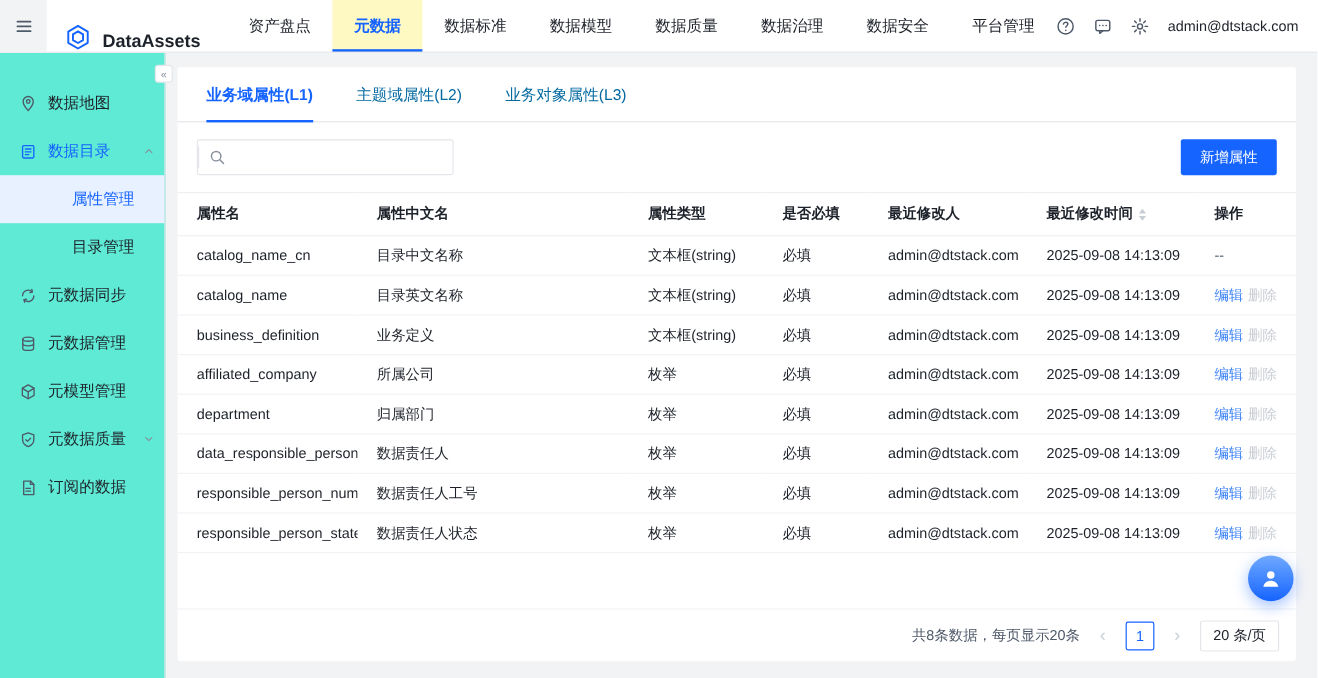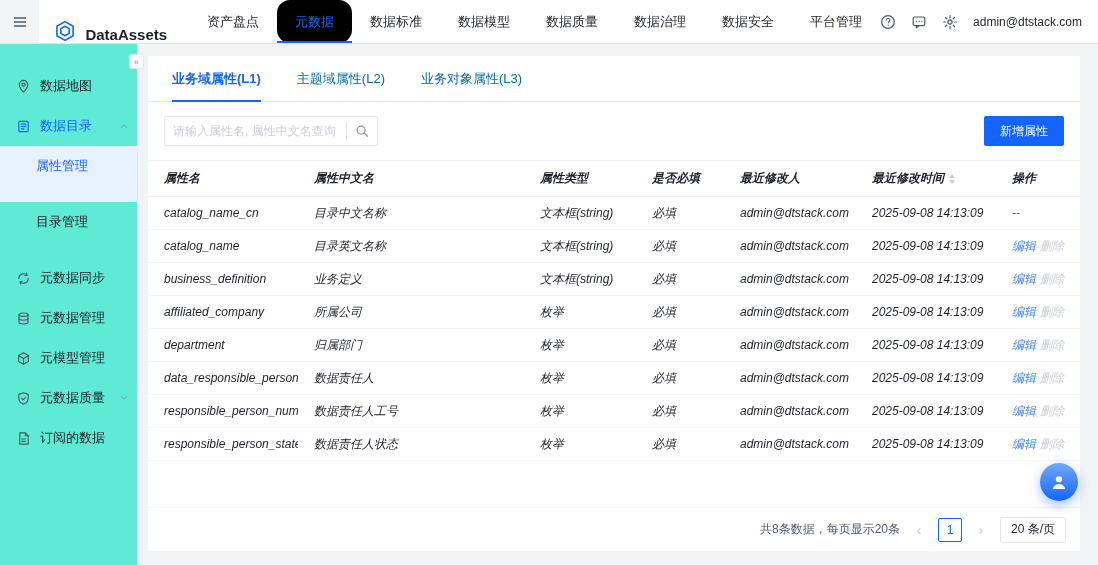--- a/index.html
+++ b/index.html
@@ -8,60 +8,60 @@
   .app { width:1098px; height:565px; display:flex; flex-direction:column; }
 
   
   .topbar { flex:0 0 44px; height:44px; background:#fff; border-bottom:1px solid #E5E6EB; display:flex; align-items:stretch; position:relative; z-index:5; }
   .hamburger { width:44px; display:flex; align-items:center; justify-content:center; background:#F2F3F5; cursor:pointer; color:#4E5969; }
   .brand { display:flex; align-items:flex-end; gap:8px; padding:0 22px 0 14px; }
   .logo-icon { display:flex; }
   .brand-name { font-size:15px; font-weight:bold; color:#1D2129; }
   .topnav { display:flex; align-items:stretch; }
   .nav-item { padding:0 18px; display:flex; align-items:center; font-size:13px; color:#1D2129; cursor:pointer; position:relative; white-space:nowrap; }
-  .nav-item.active { color:#1664FF; background:#000000; font-weight:normal;border-radius:13px; }
+  .nav-item.active { color:#1664FF; background:#fef9c3; font-weight:bold; }
   .nav-item.active::after { content:''; position:absolute; left:0; right:0; bottom:0; height:2px; background:#1664FF; }
   .topbar-right { margin-left:auto; display:flex; align-items:center; gap:15px; padding-right:16px; }
   .tb-icon { display:flex; color:#4E5969; cursor:pointer; }
   .tb-icon svg { width:16px; height:16px; }
   .user-email { font-size:12px; color:#1D2129; cursor:pointer; }
 
   
   .body-row { flex:1; display:flex; min-height:0; background:#F2F3F5; position:relative; }
   .sidebar { flex:0 0 138px; width:138px; background:#5eead4; border-right:1px solid #E5E6EB; padding-top:22px; }
   .side-item { height:40px; display:flex; align-items:center; gap:9px; padding:0 8px 0 16px; font-size:13px; color:#1D2129; cursor:pointer; }
   .side-item .icon { display:flex; color:#4E5969; }
   .side-item .icon svg { width:15px; height:15px; }
   .side-item.parent-active { color:#1664FF; }
   .side-item.parent-active .icon { color:#1664FF; }
   .side-label { white-space:nowrap; }
   .caret { margin-left:auto; display:flex; color:#86909C; }
   .caret svg { width:10px; height:10px; }
   .caret.up svg { transform:rotate(180deg); }
-  .side-sub { height:56px; line-height:40px; padding-left:36px; font-size:13px; color:#1D2129; cursor:pointer; white-space:nowrap; }
+  .side-sub { height:40px; line-height:40px; padding-left:60px; font-size:13px; color:#1D2129; cursor:pointer; white-space:nowrap; }
   .side-sub.active { background:#E8F1FF; color:#1664FF; }
   .sidebar-collapse { position:absolute; left:129px; top:10px; width:15px; height:15px; background:#fff; border:1px solid #E5E6EB; border-radius:3px; font-size:9px; color:#86909C; display:flex; align-items:center; justify-content:center; cursor:pointer; z-index:6; }
 
   
   .content { flex:1; min-width:0; padding:12px 18px 14px 10px; display:flex; flex-direction:column; position:relative; }
   .card { background:#fff; border-radius:2px; flex:1; display:flex; flex-direction:column; min-height:0; }
   .tabs { flex:0 0 46px; display:flex; gap:36px; padding:0 24px; border-bottom:1px solid #E5E6EB; }
   .tab { display:flex; align-items:center; font-size:13px; color:#0369a1; cursor:pointer; position:relative; white-space:nowrap; }
   .tab.active { color:#1664FF; font-weight:bold; }
   .tab.active::after { content:''; position:absolute; left:0; right:0; bottom:-1px; height:2px; background:#1664FF; }
 
   .toolbar { display:flex; align-items:center; justify-content:space-between; padding:14px 16px; }
   .search-box { width:214px; height:30px; border:1px solid #E5E6EB; border-radius:2px; background:#fff; display:flex; align-items:center; }
   .search-box input { flex:1; min-width:0; border:none; outline:none; padding:0 8px; font-size:12px; color:#1D2129; font-family:inherit; background:transparent; }
   .search-box input::placeholder { color:#C9CDD4; }
   .search-sep { width:1px; height:18px; background:#E5E6EB; }
   .search-btn { width:30px; height:100%; display:flex; align-items:center; justify-content:center; color:#86909C; cursor:pointer; }
   .btn-primary { height:30px; padding:0 16px; background:#1664FF; color:#fff; font-size:12px; border:none; border-radius:2px; cursor:pointer; font-family:inherit; }
 
-  table { width:100%; border-collapse:collapse; table-layout:fixed;font-style:italic; }
+  table { width:100%; border-collapse:collapse; table-layout:fixed; }
   thead th { text-align:left; font-size:12px; font-weight:bold; color:#1D2129; height:36px; padding:0 10px 0 16px; border-top:1px solid #F0F0F0; border-bottom:1px solid #F0F0F0; white-space:nowrap; overflow:hidden; }
   tbody td { font-size:12px; color:#1D2129; height:33px; padding:0 10px 0 16px; border-bottom:1px solid #F2F3F5; white-space:nowrap; overflow:hidden; }
   .sorter { display:inline-flex; flex-direction:column; gap:2px; margin-left:5px; vertical-align:middle; cursor:pointer; }
   .s-up { width:0; height:0; border-left:3.5px solid transparent; border-right:3.5px solid transparent; border-bottom:4px solid #C9CDD4; }
   .s-dn { width:0; height:0; border-left:3.5px solid transparent; border-right:3.5px solid transparent; border-top:4px solid #C9CDD4; }
   .op-edit { color:#3b82f6; margin-right:4px; cursor:pointer; }
   .op-del { color:#C9CDD4; cursor:pointer; }
   .op-none { color:#4E5969; }
   .spacer { flex:1; }
 
@@ -217,21 +217,20 @@
       <div class="card">
 
         <div class="tabs" id="tabs">
             <div class="tab active">业务域属性(L1)</div>
             <div class="tab">主题域属性(L2)</div>
             <div class="tab">业务对象属性(L3)</div>
           </div>
 
         <div class="toolbar">
           <div class="search-box">
-            <input placeholder="请输入属性名, 属性中文名查询" style="">
             <span class="search-sep"></span>
             <span class="search-btn">
               <svg width="14" height="14" viewBox="0 0 16 16" fill="none" stroke="currentColor" stroke-width="1.4" stroke-linecap="round">
                   <circle cx="7" cy="7" r="4.5"></circle>
                   <path d="M10.5 10.5L14 14"></path>
                 </svg>
             </span>
           </div>
           <button class="btn-primary">新增属性</button>
         </div>

